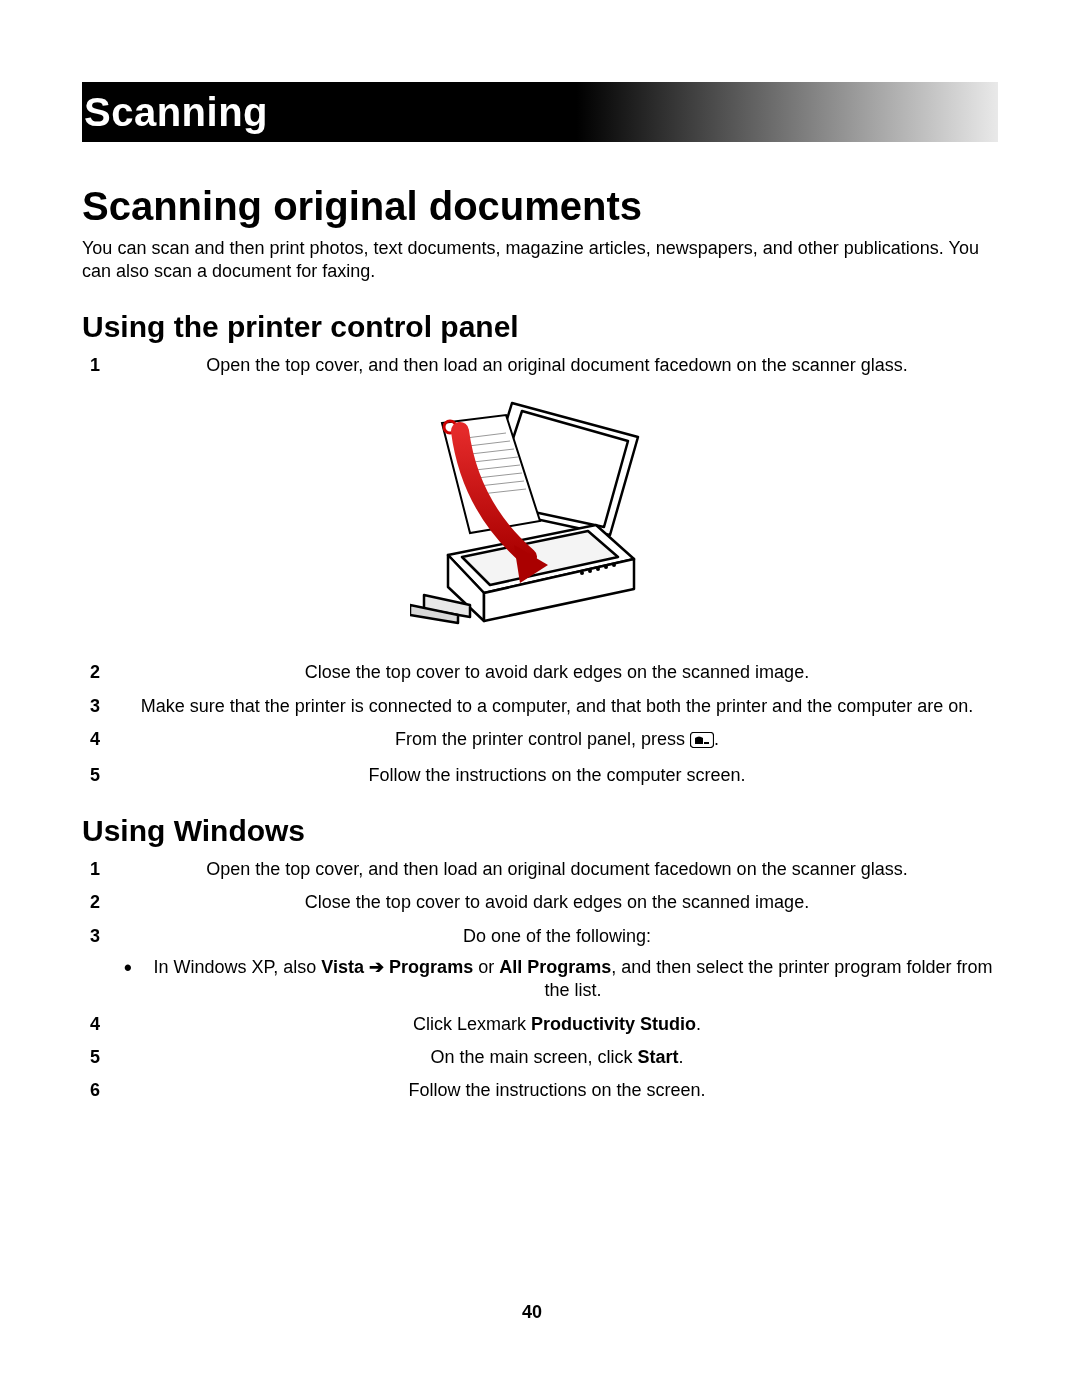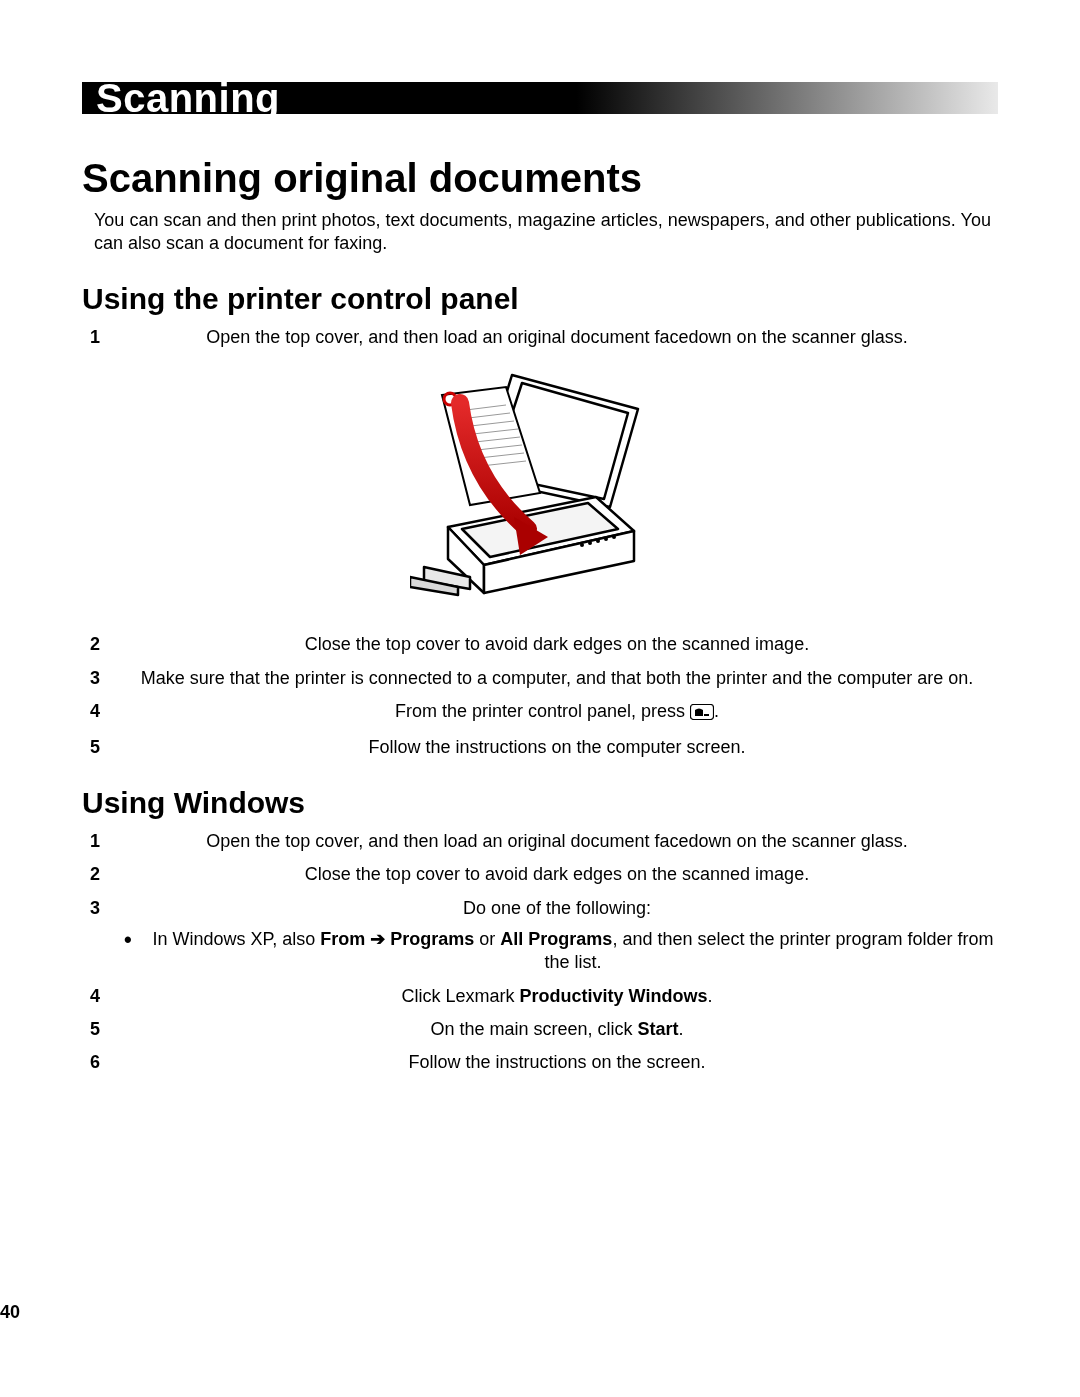--- a/index.html
+++ b/index.html
@@ -6,25 +6,25 @@
   body {
     width: 1080px;
     height: 1397px;
     background: #fff;
     font-family: "Segoe UI", Arial, sans-serif;
     color: #000;
     position: relative;
     padding: 82px 82px 0 82px;
   }
   .chapter-banner {
-    height: 32px;
+    height: 60px;
     background: linear-gradient(90deg, #000 0 54%, #e9e9e9 100%);
     display: flex;
     align-items: center;
-    padding-left: 14px;
+    padding-left: 2px;
     margin-bottom: 42px;
   }
   .chapter-title {
     font-family: "Segoe UI", Arial, sans-serif;
     font-weight: 700;
     font-size: 40px;
     color: #fff;
     letter-spacing: 0.5px;
   }
   h2.section {
@@ -35,21 +35,20 @@
   h3.subsection {
     font-size: 30px;
     font-weight: 700;
     margin-top: 26px;
     margin-bottom: 8px;
   }
   p.body {
     font-size: 18px;
     line-height: 1.3;
     margin-bottom: 4px;
-    margin-left: 12px;
   }
   ol.steps {
     list-style: none;
     padding: 0;
     margin: 0;
     counter-reset: step;
     text-align: center;
   }
   ol.steps > li {
     font-size: 18px;
@@ -98,20 +97,21 @@
     width: 18px; height: 18px; border-radius: 50%;
     background: radial-gradient(circle at 35% 35%, #6cc7f0 0 35%, #1a6fa8 70%, #0d4a72 100%);
     border: 1px solid #0d4a72;
     box-shadow: inset -1px -1px 1px rgba(0,0,0,.3);
   }
   .arrow { font-weight: 700; }
   .page-number {
     position: absolute;
     bottom: 74px;
     left: 0; right: 16px;
+    text-align: center;
     font-size: 18px;
     font-weight: 700;
   }
 </style>
 </head>
 <body>
 
 <div class="chapter-banner">
   <span class="chapter-title">Scanning</span>
 </div>
@@ -195,26 +195,26 @@
 
 <h3 class="subsection">Using Windows</h3>
 
 <ol class="steps">
   <li>Open the top cover, and then load an original document facedown on the scanner glass.</li>
   <li>Close the top cover to avoid dark edges on the scanned image.</li>
   <li>
     <span>Do one of the following:</span>
     <ul class="bullets">
       <li>
-        <span>In Windows XP, also </span><b>From</b><span class="arrow"> ➔ </span><b>Programs</b><span> or </span><b>All Programs</b><span>, and then select the printer program folder from the list.</span>
+        <span>In Windows XP, also </span><b>Vista</b><span class="arrow"> ➔ </span><b>Programs</b><span> or </span><b>All Programs</b><span>, and then select the printer program folder from the list.</span>
       </li>
     </ul>
   </li>
   <li>
-    <span>Click Lexmark </span><b>Productivity Windows</b><span>.</span>
+    <span>Click Lexmark </span><b>Productivity Studio</b><span>.</span>
   </li>
   <li>
     <span>On the main screen, click </span><b>Start</b><span>.</span>
   </li>
   <li>Follow the instructions on the screen.</li>
 </ol>
 
 <div class="page-number">40</div>
 
 </body></html>

